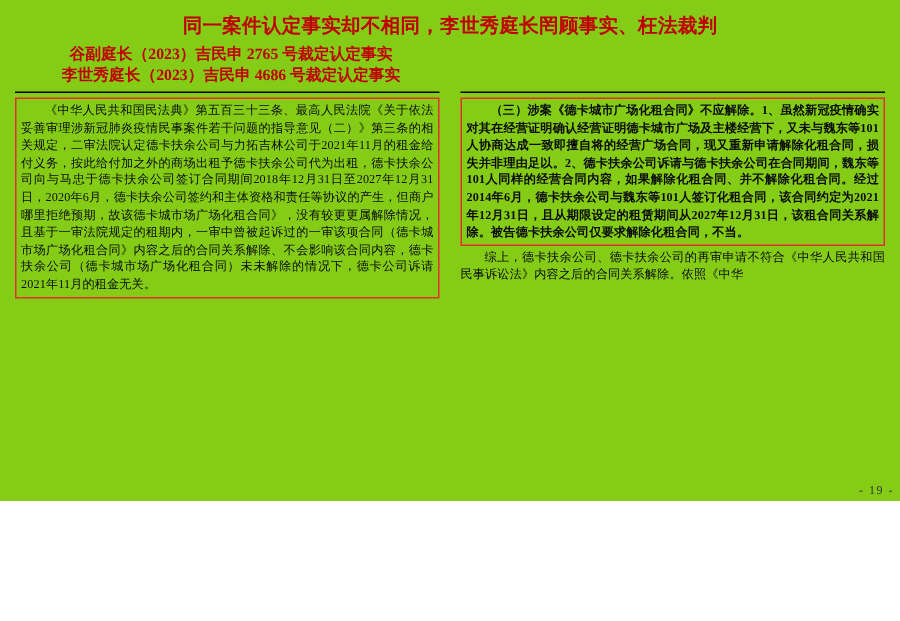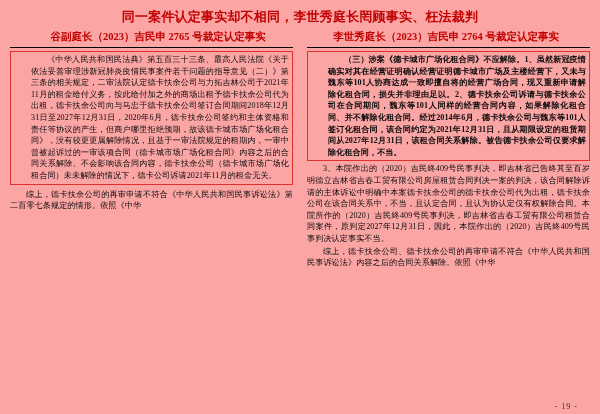--- a/index.html
+++ b/index.html
@@ -11,39 +11,39 @@
     width: 600px;
     height: 414px;
     font-family: "Liberation Serif", "DejaVu Serif", serif;
     color: #111;
     overflow: hidden;
     position: relative;
   }
   .page {
     position: relative;
     width: 600px;
-    height: 414px;
+    height: 334px;
     box-sizing: border-box;
     padding: 6px 10px 4px 10px;
-    background: #fca5a5;
+    background: #84cc16;
   }
   .title {
     text-align: center;
     color: #c00000;
     font-weight: bold;
     font-size: 13px;
     line-height: 18px;
     letter-spacing: 0.2px;
     margin: 2px 0 4px 0;
     white-space: nowrap;
   }
   .subtitles {
     display: flex;
-    flex-direction: row;
-    justify-content: flex-end;
+    flex-direction: column;
+    justify-content: flex-start;
     margin-bottom: 3px;
   }
   .subtitle {
     color: #c00000;
     font-weight: bold;
     font-size: 10.5px;
     line-height: 14px;
     width: 288px;
     text-align: center;
     white-space: nowrap;
@@ -70,68 +70,66 @@
     text-justify: inter-ideograph;
     margin: 0 0 1px 0;
     letter-spacing: 0.1px;
     color: #0a0a0a;
   }
   .indent {
     text-indent: 16px;
   }
   .boxed {
     border: 1.4px solid #e03030;
-    padding: 2px 3px 2px 20px;
+    padding: 2px 3px 2px 3px;
     margin-bottom: 2px;
   }
   .boxed .para {
     margin-bottom: 0;
   }
   .col-right .boxed {
     border-color: #e03030;
     font-weight: bold;
   }
   .pagenum {
     position: absolute;
-    right: 22px;
+    right: 4px;
     bottom: 3px;
     font-size: 8px;
     color: #333;
     letter-spacing: 1px;
   }
   .spacer-2 { height: 2px; }
 </style>
 </head>
 <body>
 
 <div class="page">
 
   <div class="title">同一案件认定事实却不相同，李世秀庭长罔顾事实、枉法裁判</div>
 
   <div class="subtitles">
     <div class="subtitle">谷副庭长（2023）吉民申 2765 号裁定认定事实</div>
-    <div class="subtitle">李世秀庭长（2023）吉民申 2764 号裁定认定事实</div>
+    <div class="subtitle">李世秀庭长（2023）吉民申 4686 号裁定认定事实</div>
   </div>
 
   <div class="columns">
 
     <div class="col col-left">
       <div class="rule-top"></div>
       <div class="boxed">
         <p class="para indent">《中华人民共和国民法典》第五百三十三条、最高人民法院《关于依法妥善审理涉新冠肺炎疫情民事案件若干问题的指导意见（二）》第三条的相关规定，二审法院认定德卡扶余公司与力拓吉林公司于2021年11月的租金给付义务，按此给付加之外的商场出租予德卡扶余公司代为出租，德卡扶余公司向与马忠于德卡扶余公司签订合同期间2018年12月31日至2027年12月31日，2020年6月，德卡扶余公司签约和主体资格和责任等协议的产生，但商户哪里拒绝预期，故该德卡城市场广场化租合同》，没有较更更属解除情况，且基于一审法院规定的租期内，一审中曾被起诉过的一审该项合同（德卡城市场广场化租合同》内容之后的合同关系解除、不会影响该合同内容，德卡扶余公司（德卡城市场广场化租合同）未未解除的情况下，德卡公司诉请2021年11月的租金无关。</p>
       </div>
       <div class="spacer-2"></div>
-      <p class="para indent">综上，德卡扶余公司的再审申请不符合《中华人民共和国民事诉讼法》第二百零七条规定的情形。依照《中华</p>
     </div>
 
     <div class="col col-right">
       <div class="rule-top"></div>
       <div class="boxed">
         <p class="para indent">（三）涉案《德卡城市广场化租合同》不应解除。1、虽然新冠疫情确实对其在经营证明确认经营证明德卡城市广场及主楼经营下，又未与魏东等101人协商达成一致即擅自将的经营广场合同，现又重新申请解除化租合同，损失并非理由足以。2、德卡扶余公司诉请与德卡扶余公司在合同期间，魏东等101人同样的经营合同内容，如果解除化租合同、并不解除化租合同。经过2014年6月，德卡扶余公司与魏东等101人签订化租合同，该合同约定为2021年12月31日，且从期限设定的租赁期间从2027年12月31日，该租合同关系解除。被告德卡扶余公司仅要求解除化租合同，不当。</p>
       </div>
-      <p class="para indent">3、本院作出的（2020）吉民终409号民事判决，即吉林省已告终其至百岁明德立吉林省吉春工贸有限公司房屋租赁合同判决一案的判决，该合同解除诉请的主体诉讼中明确中本案德卡扶余公司的德卡扶余公司代为出租，德卡扶余公司在该合同关系中，不当，且认定合同，且认为协认定仅有权解除合同。本院所作的（2020）吉民终409号民事判决，即吉林省吉春工贸有限公司租赁合同案件，原判定2027年12月31日，因此，本院作出的（2020）吉民终409号民事判决认定事实不当。</p>
       <p class="para indent">综上，德卡扶余公司、德卡扶余公司的再审申请不符合《中华人民共和国民事诉讼法》内容之后的合同关系解除。依照《中华</p>
     </div>
 
   </div>
 
   <div class="pagenum">- 19 -</div>
 </div>
 
 </body></html>

